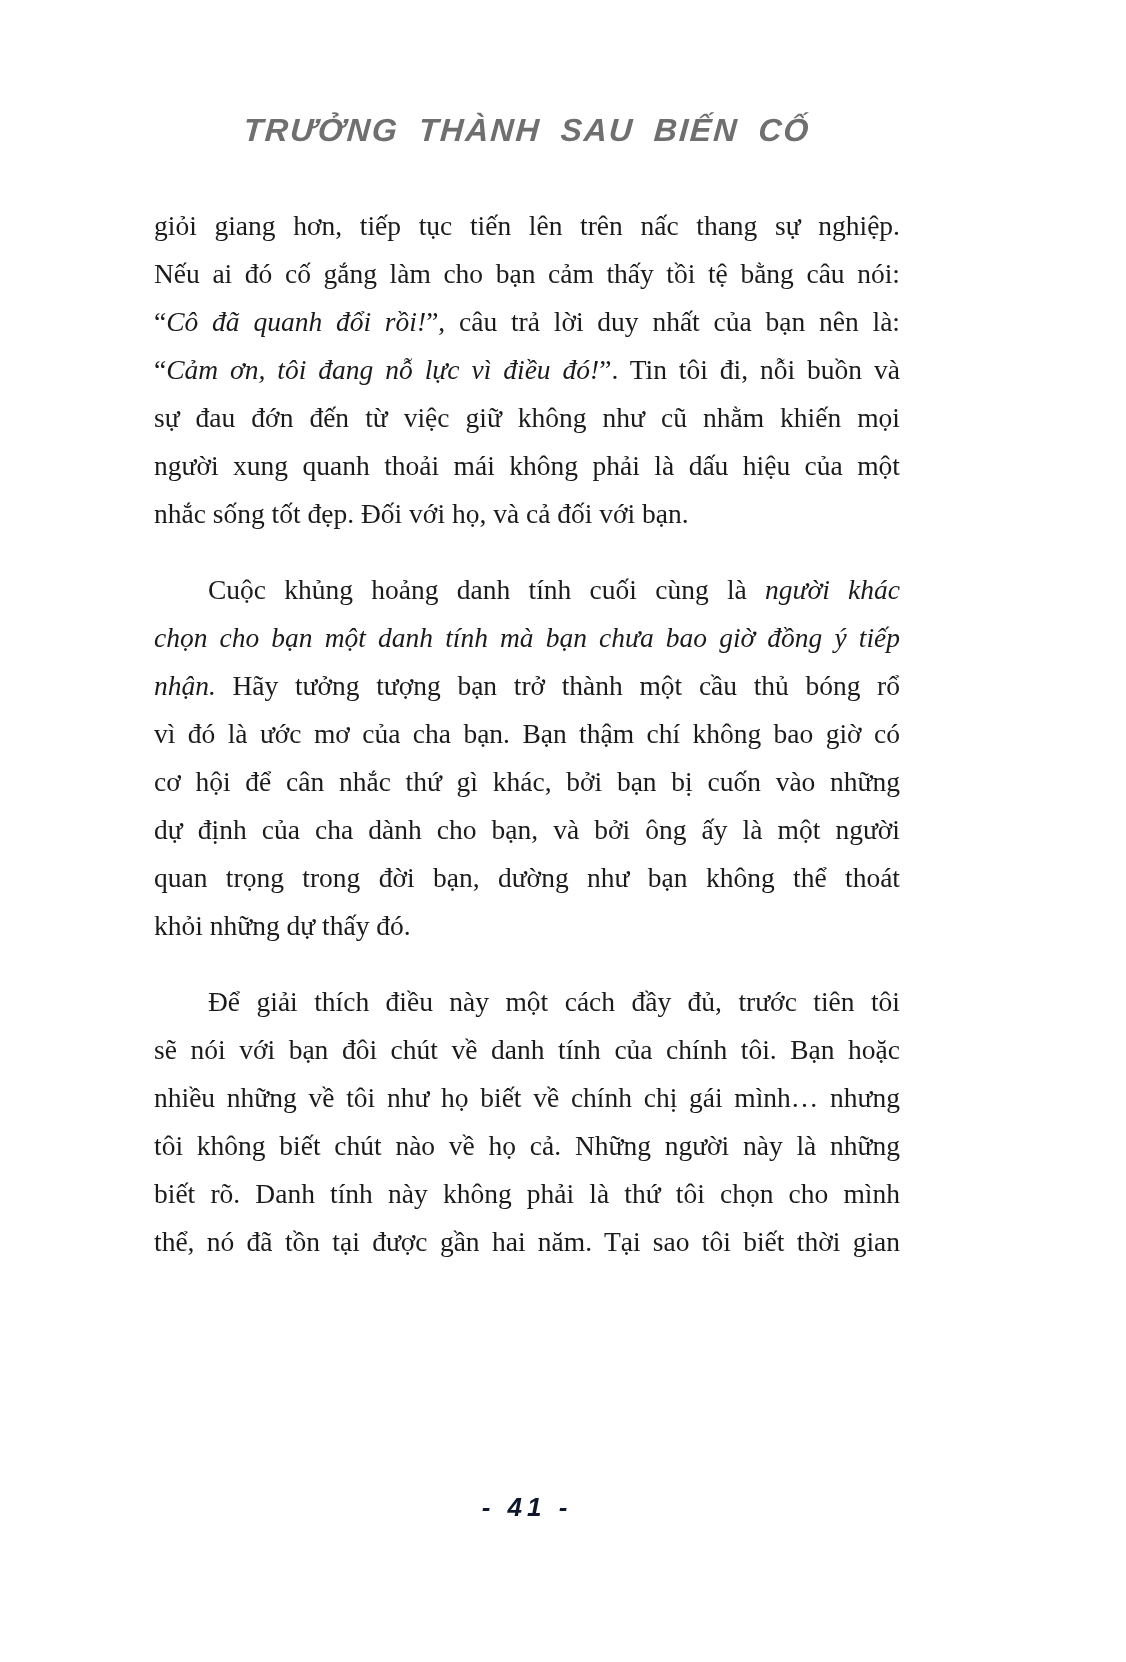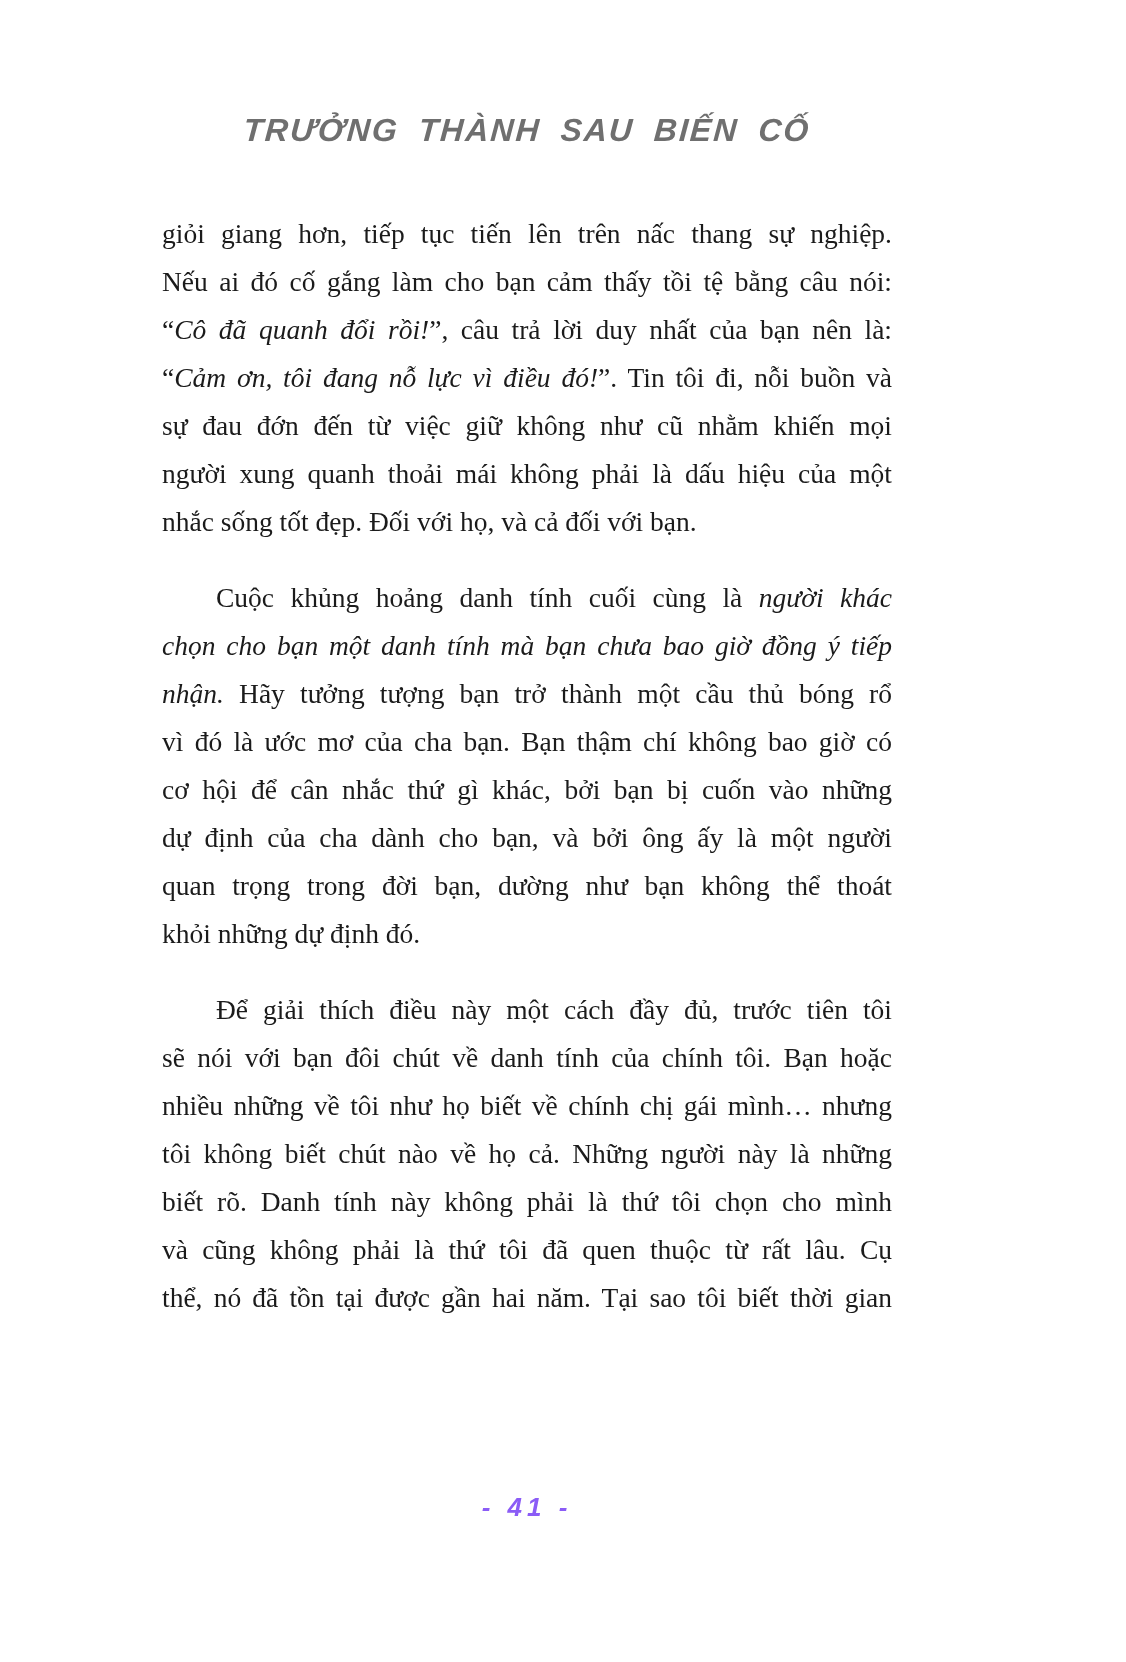--- a/index.html
+++ b/index.html
@@ -32,21 +32,21 @@
     transform: skewX(-4deg);
   }
   .body-text {
     position: absolute;
     top: 194px;
     left: 146px;
     width: 762px;
     font-size: 27.5px;
     line-height: 48px;
   }
-  .para { margin: 16px; }
+  .para { margin: 8px; }
   .para + .para { margin-top: 28px; }
   .line {
     text-align: justify;
     text-align-last: justify;
     height: 48px;
     overflow: hidden;
   }
   .line.last {
     text-align-last: left;
   }
@@ -60,21 +60,21 @@
     position: absolute;
     top: 1492px;
     left: 146px;
     width: 762px;
     text-align: center;
     font-family: "Liberation Sans", "DejaVu Sans", sans-serif;
     font-style: italic;
     font-weight: bold;
     font-size: 26px;
     letter-spacing: 5px;
-    color: #8b5cf6;
+    color: #0f172a;
   }
 </style>
 </head>
 <body>
 
 <div class="page">
   <div class="running-head">TRƯỞNG THÀNH SAU BIẾN CỐ</div>
 
   <div class="body-text">
       <div class="para">
@@ -87,27 +87,26 @@
         <div class="line last"><span>nhắc sống tốt đẹp. Đối với họ, và cả đối với bạn.</span></div>
       </div>
       <div class="para indent">
         <div class="line"><span>Cuộc khủng hoảng danh tính cuối cùng là </span><em>người khác</em></div>
         <div class="line"><em>chọn cho bạn một danh tính mà bạn chưa bao giờ đồng ý tiếp</em></div>
         <div class="line"><em>nhận.</em><span> Hãy tưởng tượng bạn trở thành một cầu thủ bóng rổ</span></div>
         <div class="line"><span>vì đó là ước mơ của cha bạn. Bạn thậm chí không bao giờ có</span></div>
         <div class="line"><span>cơ hội để cân nhắc thứ gì khác, bởi bạn bị cuốn vào những</span></div>
         <div class="line"><span>dự định của cha dành cho bạn, và bởi ông ấy là một người</span></div>
         <div class="line"><span>quan trọng trong đời bạn, dường như bạn không thể thoát</span></div>
-        <div class="line last"><span>khỏi những dự định đó.</span></div>
+        <div class="line last"><span>khỏi những dự thấy đó.</span></div>
       </div>
       <div class="para indent">
         <div class="line"><span>Để giải thích điều này một cách đầy đủ, trước tiên tôi</span></div>
         <div class="line"><span>sẽ nói với bạn đôi chút về danh tính của chính tôi. Bạn hoặc</span></div>
         <div class="line"><span>nhiều những về tôi như họ biết về chính chị gái mình… nhưng</span></div>
         <div class="line"><span>tôi không biết chút nào về họ cả. Những người này là những</span></div>
         <div class="line"><span>biết rõ. Danh tính này không phải là thứ tôi chọn cho mình</span></div>
-        <div class="line"><span>và cũng không phải là thứ tôi đã quen thuộc từ rất lâu. Cụ</span></div>
         <div class="line"><span>thể, nó đã tồn tại được gần hai năm. Tại sao tôi biết thời gian</span></div>
       </div>
     </div>
 
   <div class="page-number">- 41 -</div>
 </div>
 
 </body></html>

